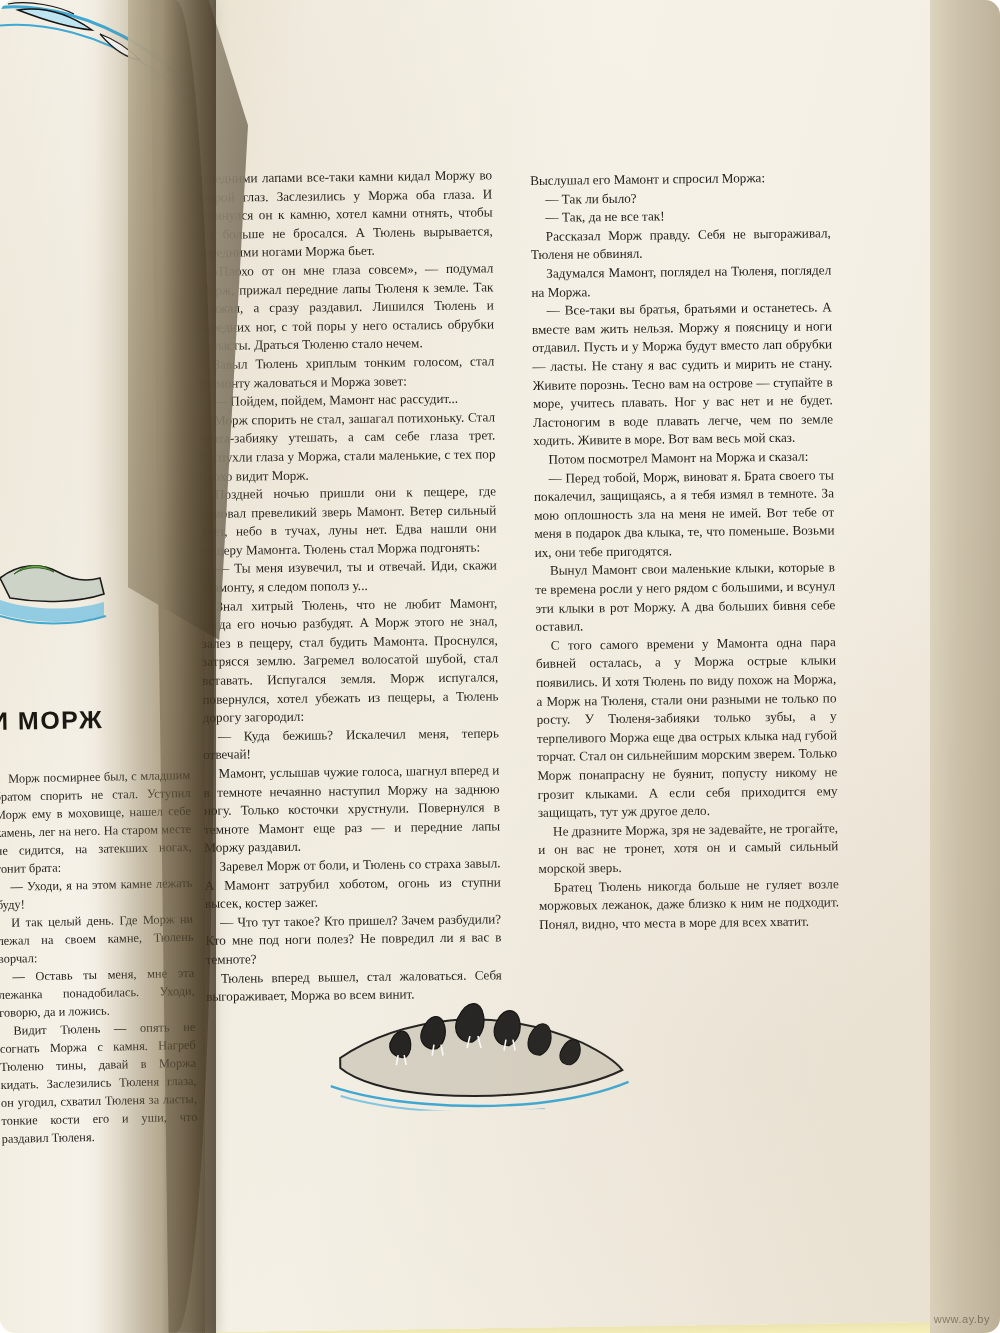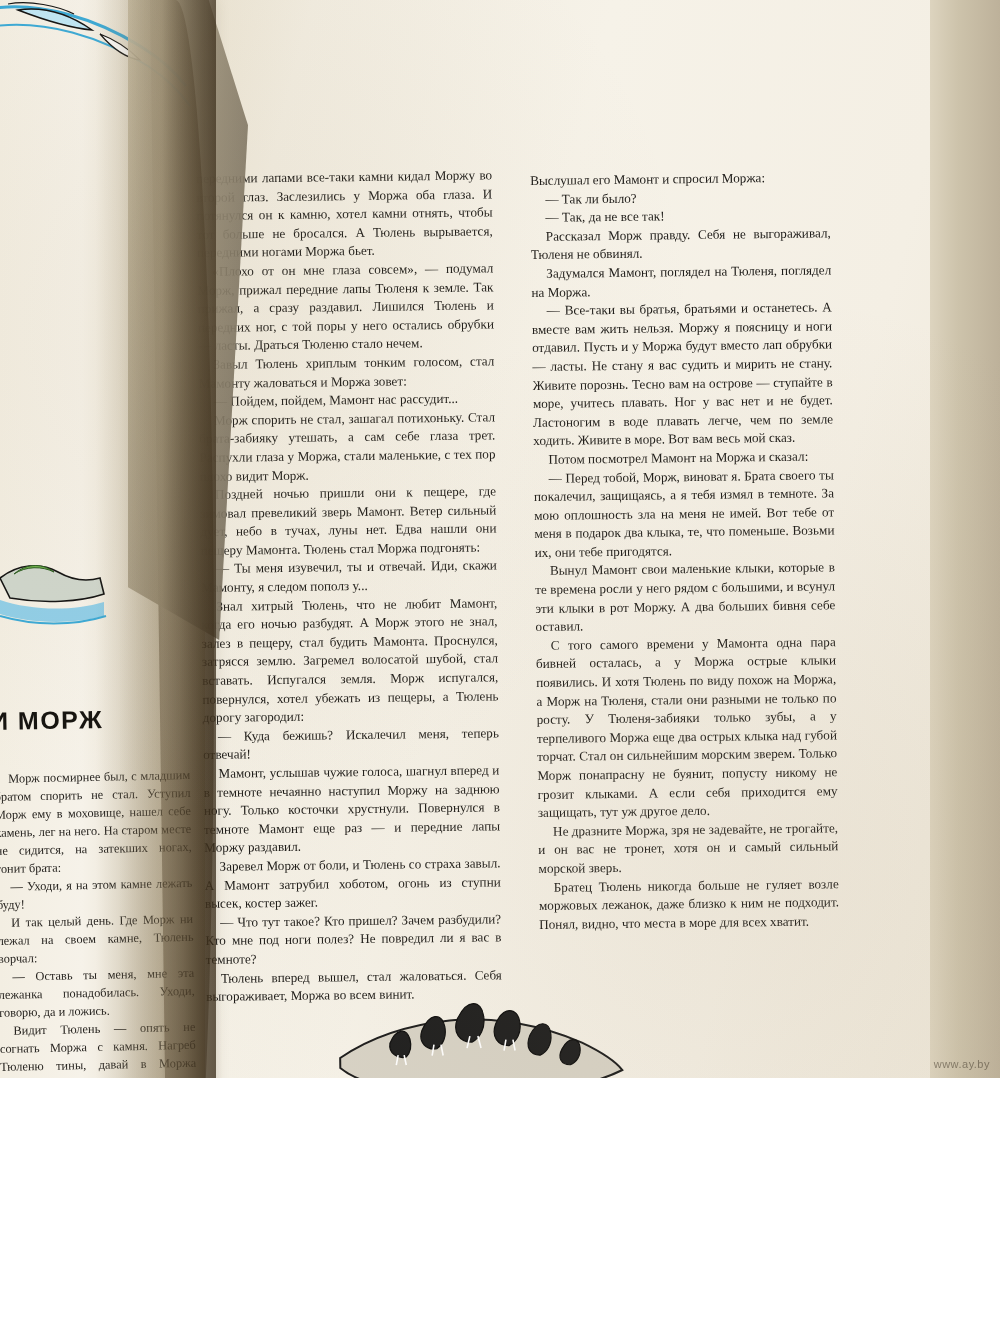--- a/index.html
+++ b/index.html
@@ -9,23 +9,24 @@
   }
   body {
     width: 1000px;
     height: 1333px;
     overflow: hidden;
     font-family: "Liberation Serif", serif;
   }
   #page {
     position: relative;
     width: 1000px;
-    height: 1078px;
+    height: 1333px;
     background: #fef9c3;
     overflow: hidden;
+    border-radius: 15px;
   }
 
   
   .paper-right {
     position: absolute;
     left: 150px; top: 0;
     width: 810px; height: 1333px;
     background: linear-gradient(105deg, #e8e0cd 0%, #f1ece0 14%, #f6f2e8 40%, #f4efe4 70%, #ece5d6 100%);
     transform: rotate(-0.8deg);
     transform-origin: top left;

